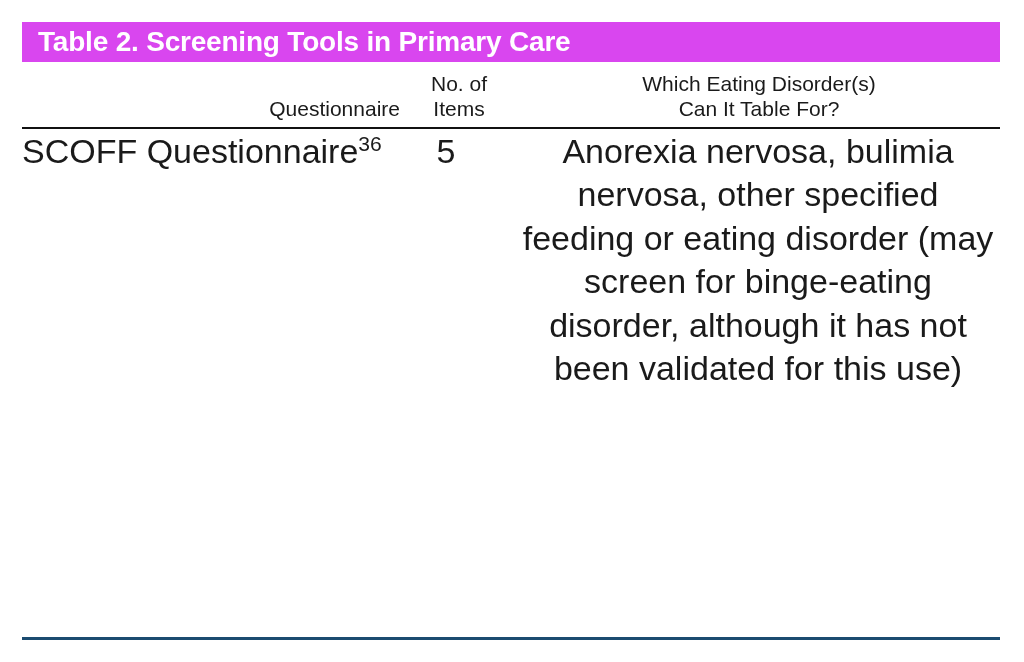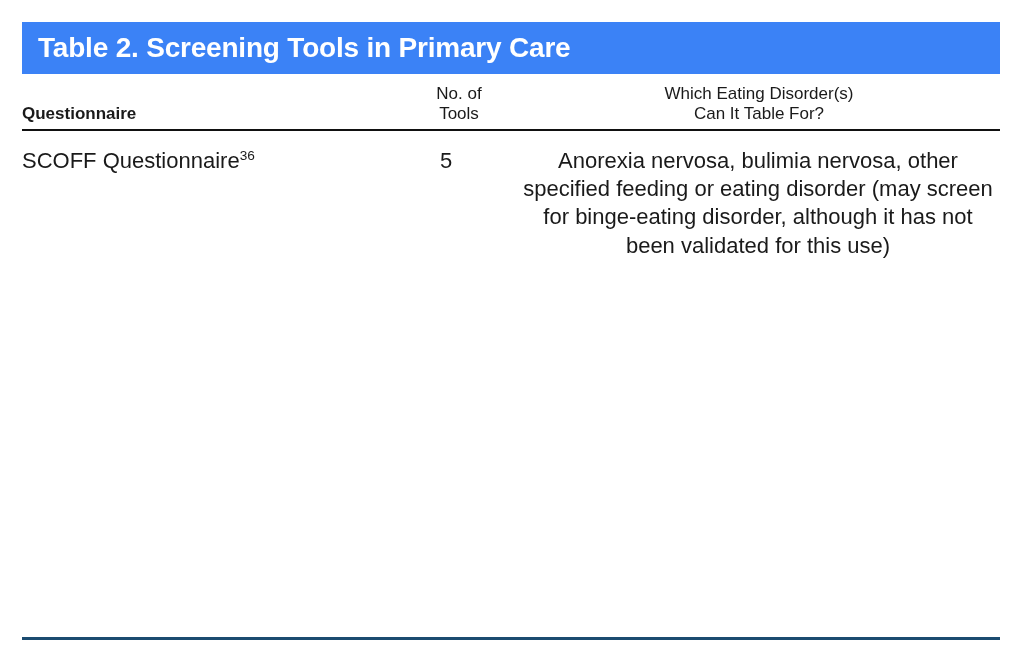--- a/index.html
+++ b/index.html
@@ -15,23 +15,23 @@
     overflow: hidden;
   }
   .table-wrap {
     position: relative;
     width: 1024px;
     height: 662px;
     box-sizing: border-box;
     padding: 22px 24px 0 22px;
   }
   .title-bar {
-    background: #3b82f6;
+    background: #d946ef;
     color: #ffffff;
-    height: 52px;
+    height: 40px;
     display: flex;
     align-items: center;
     padding-left: 16px;
     box-sizing: border-box;
     text-align: center;
   }
   .title-bar .title-text {
     font-size: 28px;
     font-weight: bold;
     letter-spacing: -0.2px;
@@ -41,47 +41,46 @@
     border-collapse: collapse;
     width: 978px;
     table-layout: fixed;
   }
   th, td {
     vertical-align: top;
     padding: 0;
     font-weight: normal;
   }
   thead th {
-    font-size: 17px;
+    font-size: 21px;
     line-height: 1.18;
     padding-top: 10px;
     padding-bottom: 5px;
     border-bottom: 2px solid #111111;
   }
   th.col-q {
     width: 378px;
-    text-align: left;
+    text-align: right;
     vertical-align: bottom;
-    font-weight: bold;
   }
   th.col-n {
     width: 118px;
     text-align: center;
     vertical-align: top;
   }
   th.col-w {
     width: 482px;
     text-align: center;
     vertical-align: top;
   }
   .hdr-line { display: block; }
   tbody td {
-    font-size: 22px;
+    font-size: 34px;
     line-height: 1.28;
-    padding-top: 16px;
+    padding-top: 1px;
     padding-bottom: 10px;
     border-bottom: 1px solid #7d7d7d;
   }
   tbody tr:last-child td {
     border-bottom: none;
   }
   td.cell-q {
     text-align: left;
     padding-right: 8px;
   }
@@ -118,21 +117,21 @@
   </div>
 
   <table>
     <thead>
       <tr>
         <th class="col-q">
           <span class="hdr-line">Questionnaire</span>
         </th>
         <th class="col-n">
           <span class="hdr-line">No. of</span>
-          <span class="hdr-line">Tools</span>
+          <span class="hdr-line">Items</span>
         </th>
         <th class="col-w">
           <span class="hdr-line">Which Eating Disorder(s)</span>
           <span class="hdr-line">Can It Table For?</span>
         </th>
       </tr>
     </thead>
     <tbody>
       <tr>
         <td class="cell-q"><span>SCOFF Questionnaire</span><sup>36</sup></td>

